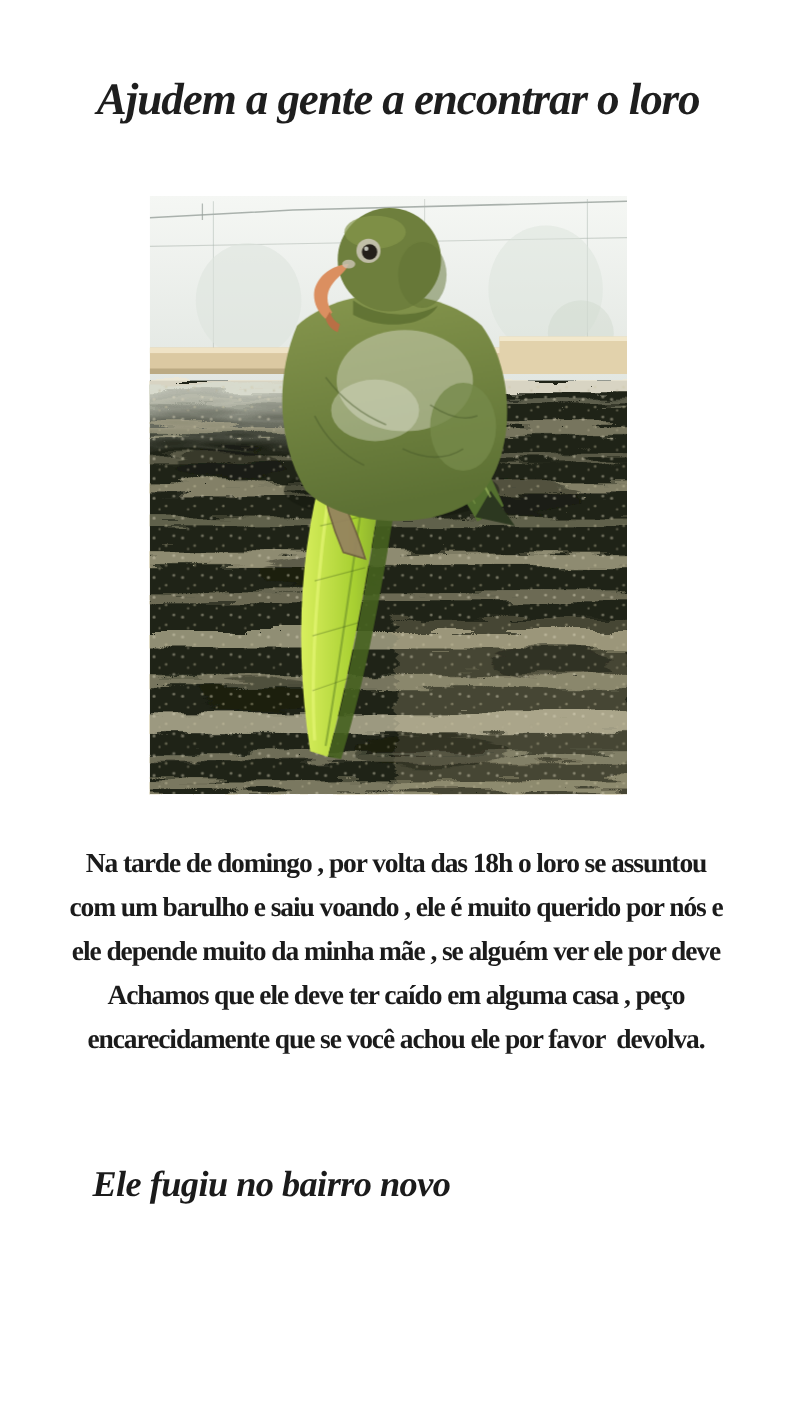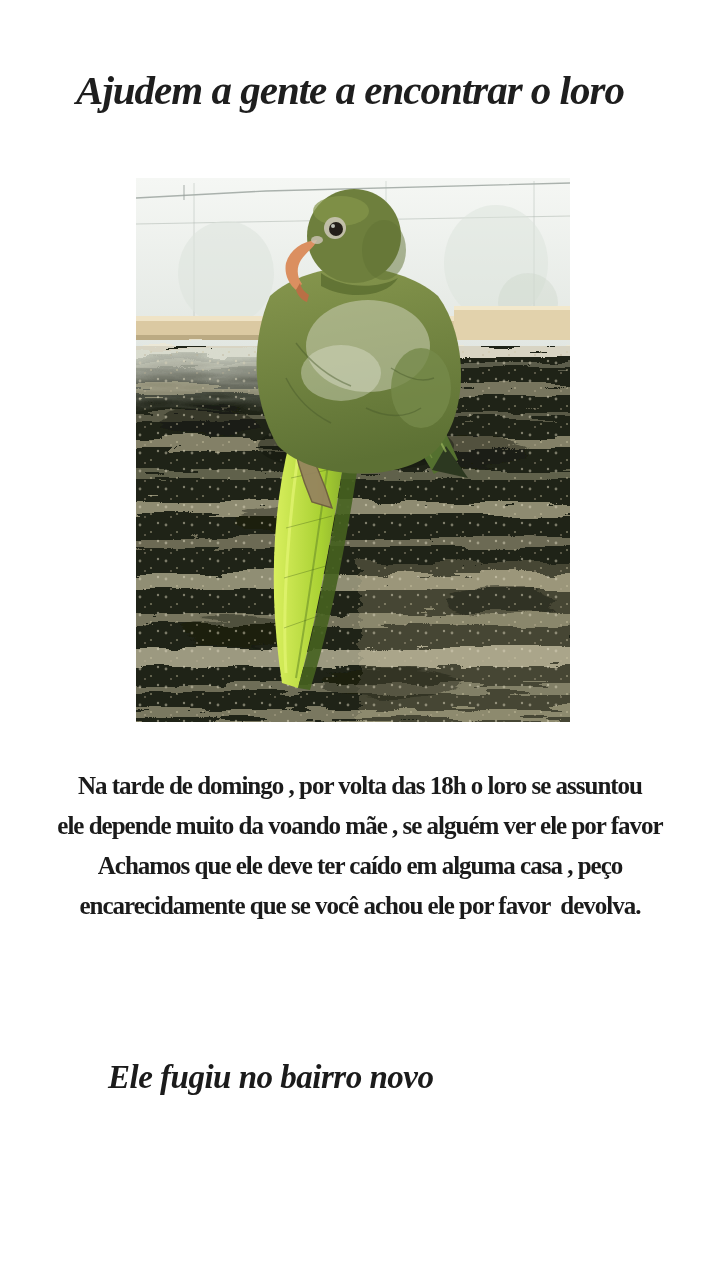--- a/index.html
+++ b/index.html
@@ -5,41 +5,41 @@
   html, body { margin: 0; padding: 0; }
   body {
     width: 720px; height: 1280px;
     background: #ffffff;
     overflow: hidden;
     font-family: "Liberation Serif", serif;
   }
   .flyer { position: relative; width: 720px; height: 1280px; background: #ffffff; }
 
   .title {
-    position: absolute; top: 66px; left: 0; width: 700px; margin: 0;
+    position: absolute; top: 66px; left: 12px; width: 700px; margin: 0;
     text-align: center;
     font-size: 41px; font-weight: bold; font-style: italic;
     letter-spacing: -1px; color: #1e1e1e; line-height: 1.2;
     white-space: nowrap;
   }
 
   .photo {
     position: absolute; top: 178px; left: 136px; margin: 0;
     width: 434px; height: 544px; overflow: hidden;
   }
   .photo svg { display: block; width: 434px; height: 544px; }
 
   .body-text { position: absolute; top: 766px; left: 0; width: 720px; text-align: center; }
   .body-line {
     font-size: 25px; font-weight: bold;
     line-height: 40px; letter-spacing: -1px;
     color: #1b1b1b; white-space: pre;
   }
 
-  .footer { position: absolute; top: 1050px; left: 84px; margin-left: 24px; }
+  .footer { position: absolute; top: 1050px; left: 84px; }
   .footer-line {
     font-size: 33px; font-weight: bold; font-style: italic;
     line-height: 54px; letter-spacing: -0.5px;
     color: #1b1b1b; white-space: pre;
   }
   .footer-line.indent { margin-left: 13px; }
 </style>
 </head>
 <body>
 
@@ -174,21 +174,22 @@
             <circle cx="200" cy="51" r="7" fill="#241f19"></circle>
             <circle cx="197" cy="48" r="2" fill="#cfd2c8" opacity="0.9"></circle>
           </g>
         </g>
       </g>
     </svg>
   </figure>
 
   <div class="body-text">
     <div class="body-line">Na tarde de domingo , por volta das 18h o loro se assuntou</div>
-    <div class="body-line">ele depende muito da voando mãe , se alguém ver ele por favor</div>
+    <div class="body-line">com um barulho e saiu voando , ele é muito querido por nós e</div>
+    <div class="body-line">ele depende muito da minha mãe , se alguém ver ele por deve</div>
     <div class="body-line">Achamos que ele deve ter caído em alguma casa , peço</div>
     <div class="body-line">encarecidamente que se você achou ele por favor  devolva.</div>
   </div>
 
   <div class="footer">
     <div class="footer-line">Ele fugiu no bairro novo</div>
   </div>
 
 </div>
 

